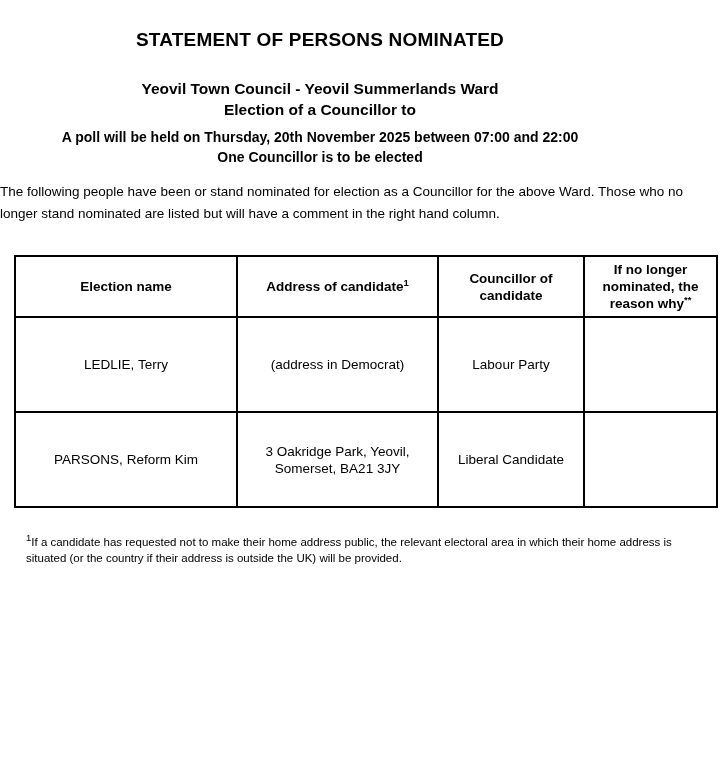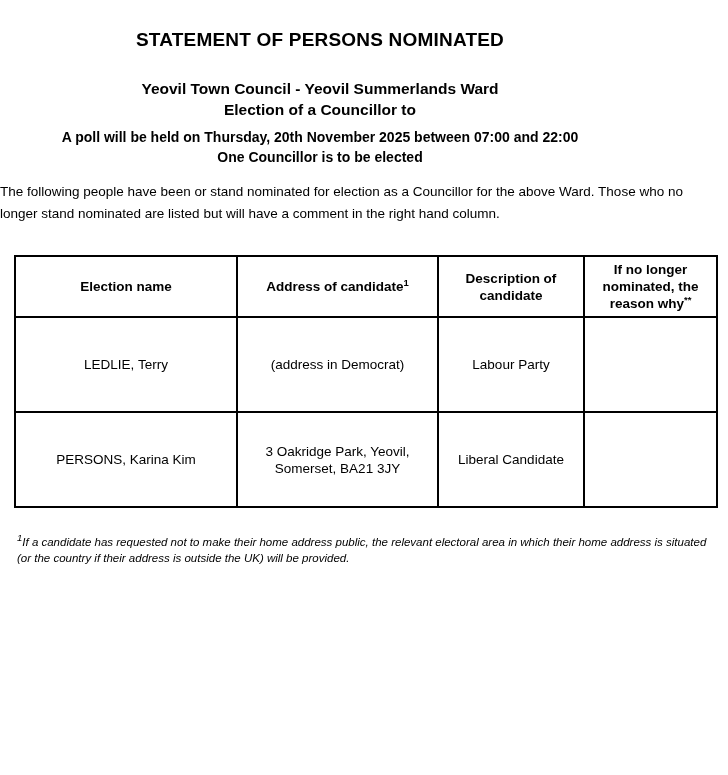--- a/index.html
+++ b/index.html
@@ -78,22 +78,21 @@
     line-height: 0;
   }
   .footnotes {
     width: 700px;
     margin: 27px 14px 0;
     font-size: 11.5px;
     line-height: 15.5px;
     text-align: left;
   }
   .footnote {
-    margin: 3px;
-    font-style: italic;
+    margin: 12px;
   }
   .footnote + .footnote {
     margin-top: 6px;
   }
 </style>
 </head>
 <body>
 
 <div class="page">
 
@@ -120,37 +119,37 @@
     </colgroup>
     <thead>
       <tr>
         <th>
           <span>Election name</span>
         </th>
         <th>
           <span>Address of candidate</span><sup>1</sup>
         </th>
         <th>
-          <div>Description of</div>
+          <div>Councillor of</div>
           <div>candidate</div>
         </th>
         <th>
           <span>If no longer nominated, the reason why</span><sup>**</sup>
         </th>
       </tr>
     </thead>
     <tbody>
       <tr>
         <td>LEDLIE, Terry</td>
         <td>(address in Democrat)</td>
         <td>Labour Party</td>
         <td></td>
       </tr>
       <tr>
-        <td>PERSONS, Karina Kim</td>
+        <td>PARSONS, Reform Kim</td>
         <td>3 Oakridge Park, Yeovil, Somerset, BA21 3JY</td>
         <td>Liberal Candidate</td>
         <td></td>
       </tr>
     </tbody>
   </table>
 
   <div class="footnotes">
     <p class="footnote"><sup>1</sup><span>If a candidate has requested not to make their home address public, the relevant electoral area in which their home address is situated (or the country if their address is outside the UK) will be provided.</span></p>
   </div>

